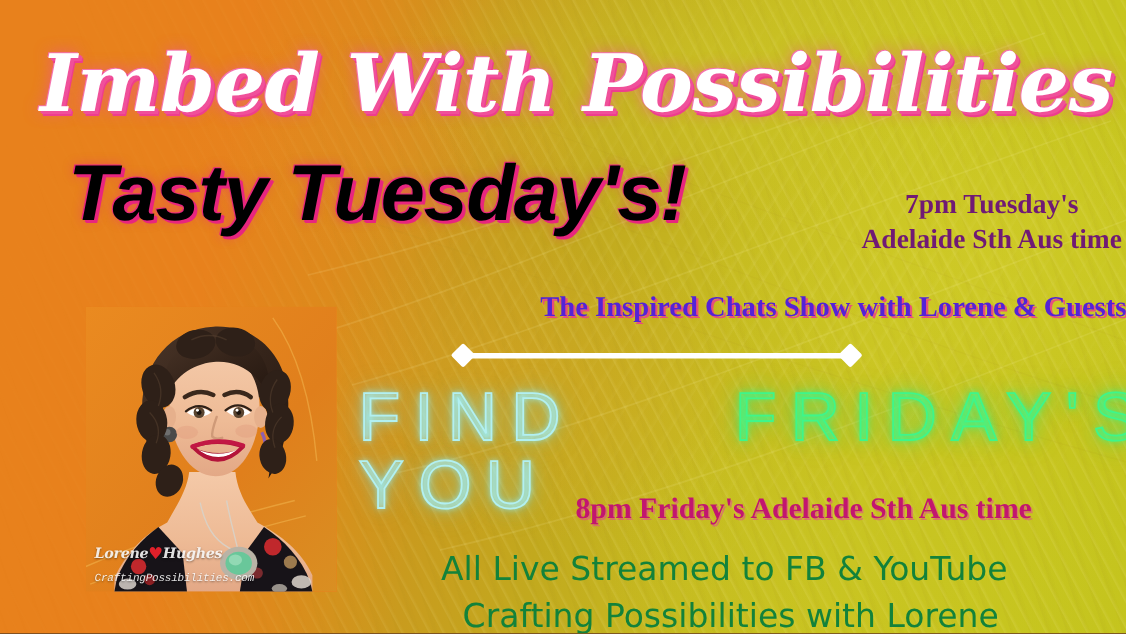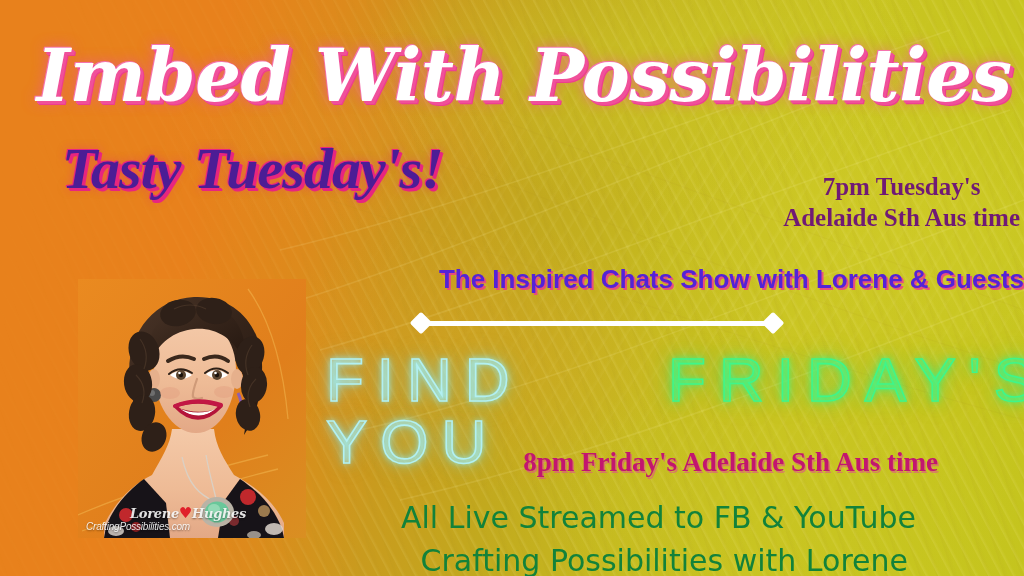--- a/index.html
+++ b/index.html
@@ -104,26 +104,26 @@
       -1px -1px 0 #f573ae,
       0 0 14px rgba(240,80,154,.75);
     white-space: nowrap;
   }
 
   
   .title-sub {
     position: absolute;
     left: 62px;
     top: 140px;
-    font-family: Liberation Serif, serif;
+    font-family: Liberation Sans, sans-serif;
     font-style: italic;
     font-weight: 700;
-    font-size: 58px;
-    line-height: 1;
-    color: #4c1d95;
+    font-size: 72px;
+    line-height: 1;
+    color: #000000;
     letter-spacing: -1px;
     text-shadow:
       3px 3px 0 #e8257f,
       2px 2px 0 #e8257f,
       -1px -1px 0 #e8257f,
       0 0 10px rgba(232,37,127,.55);
     white-space: nowrap;
   }
 
   
@@ -138,21 +138,21 @@
     line-height: 1.22;
     color: #701a75;
     white-space: nowrap;
   }
 
   
   .line-chats {
     position: absolute;
     right: 24px;
     top: 266px;
-    font-family: Liberation Sans, sans-serif;
+    font-family: Liberation Serif, serif;
     font-weight: 700;
     font-size: 26px;
     line-height: 1;
     color: #5423d6;
     text-shadow: 2px 2px 0 rgba(236,60,140,.85);
     white-space: nowrap;
   }
 
   
   .divider {
@@ -277,35 +277,34 @@
     font-family: "DejaVu Serif", serif;
     font-style: italic;
     font-weight: 700;
     font-size: 13px;
     line-height: 1;
     letter-spacing: -0.3px;
     display: flex;
     align-items: center;
     gap: 1px;
     text-shadow: 0 1px 2px rgba(0,0,0,.45);
-    margin-left: 44px;
   }
   .wm-heart {
     color: #e0202a;
     font-size: 15px;
     line-height: 1;
     margin: 0 -1px;
     text-shadow: none;
   }
   .wm-bot {
-    font-family: Liberation Sans, sans-serif;
+    font-family: Liberation Mono, monospace;
     font-style: italic;
     font-size: 10px;
     line-height: 1.1;
-    margin-top: 0;
+    margin-top: 10px;
     letter-spacing: -0.2px;
     text-shadow: 0 1px 2px rgba(0,0,0,.45);
   }
 </style>
 </head>
 <body>
 
 <div id="stage">
 
   <div class="bg-base"></div>

